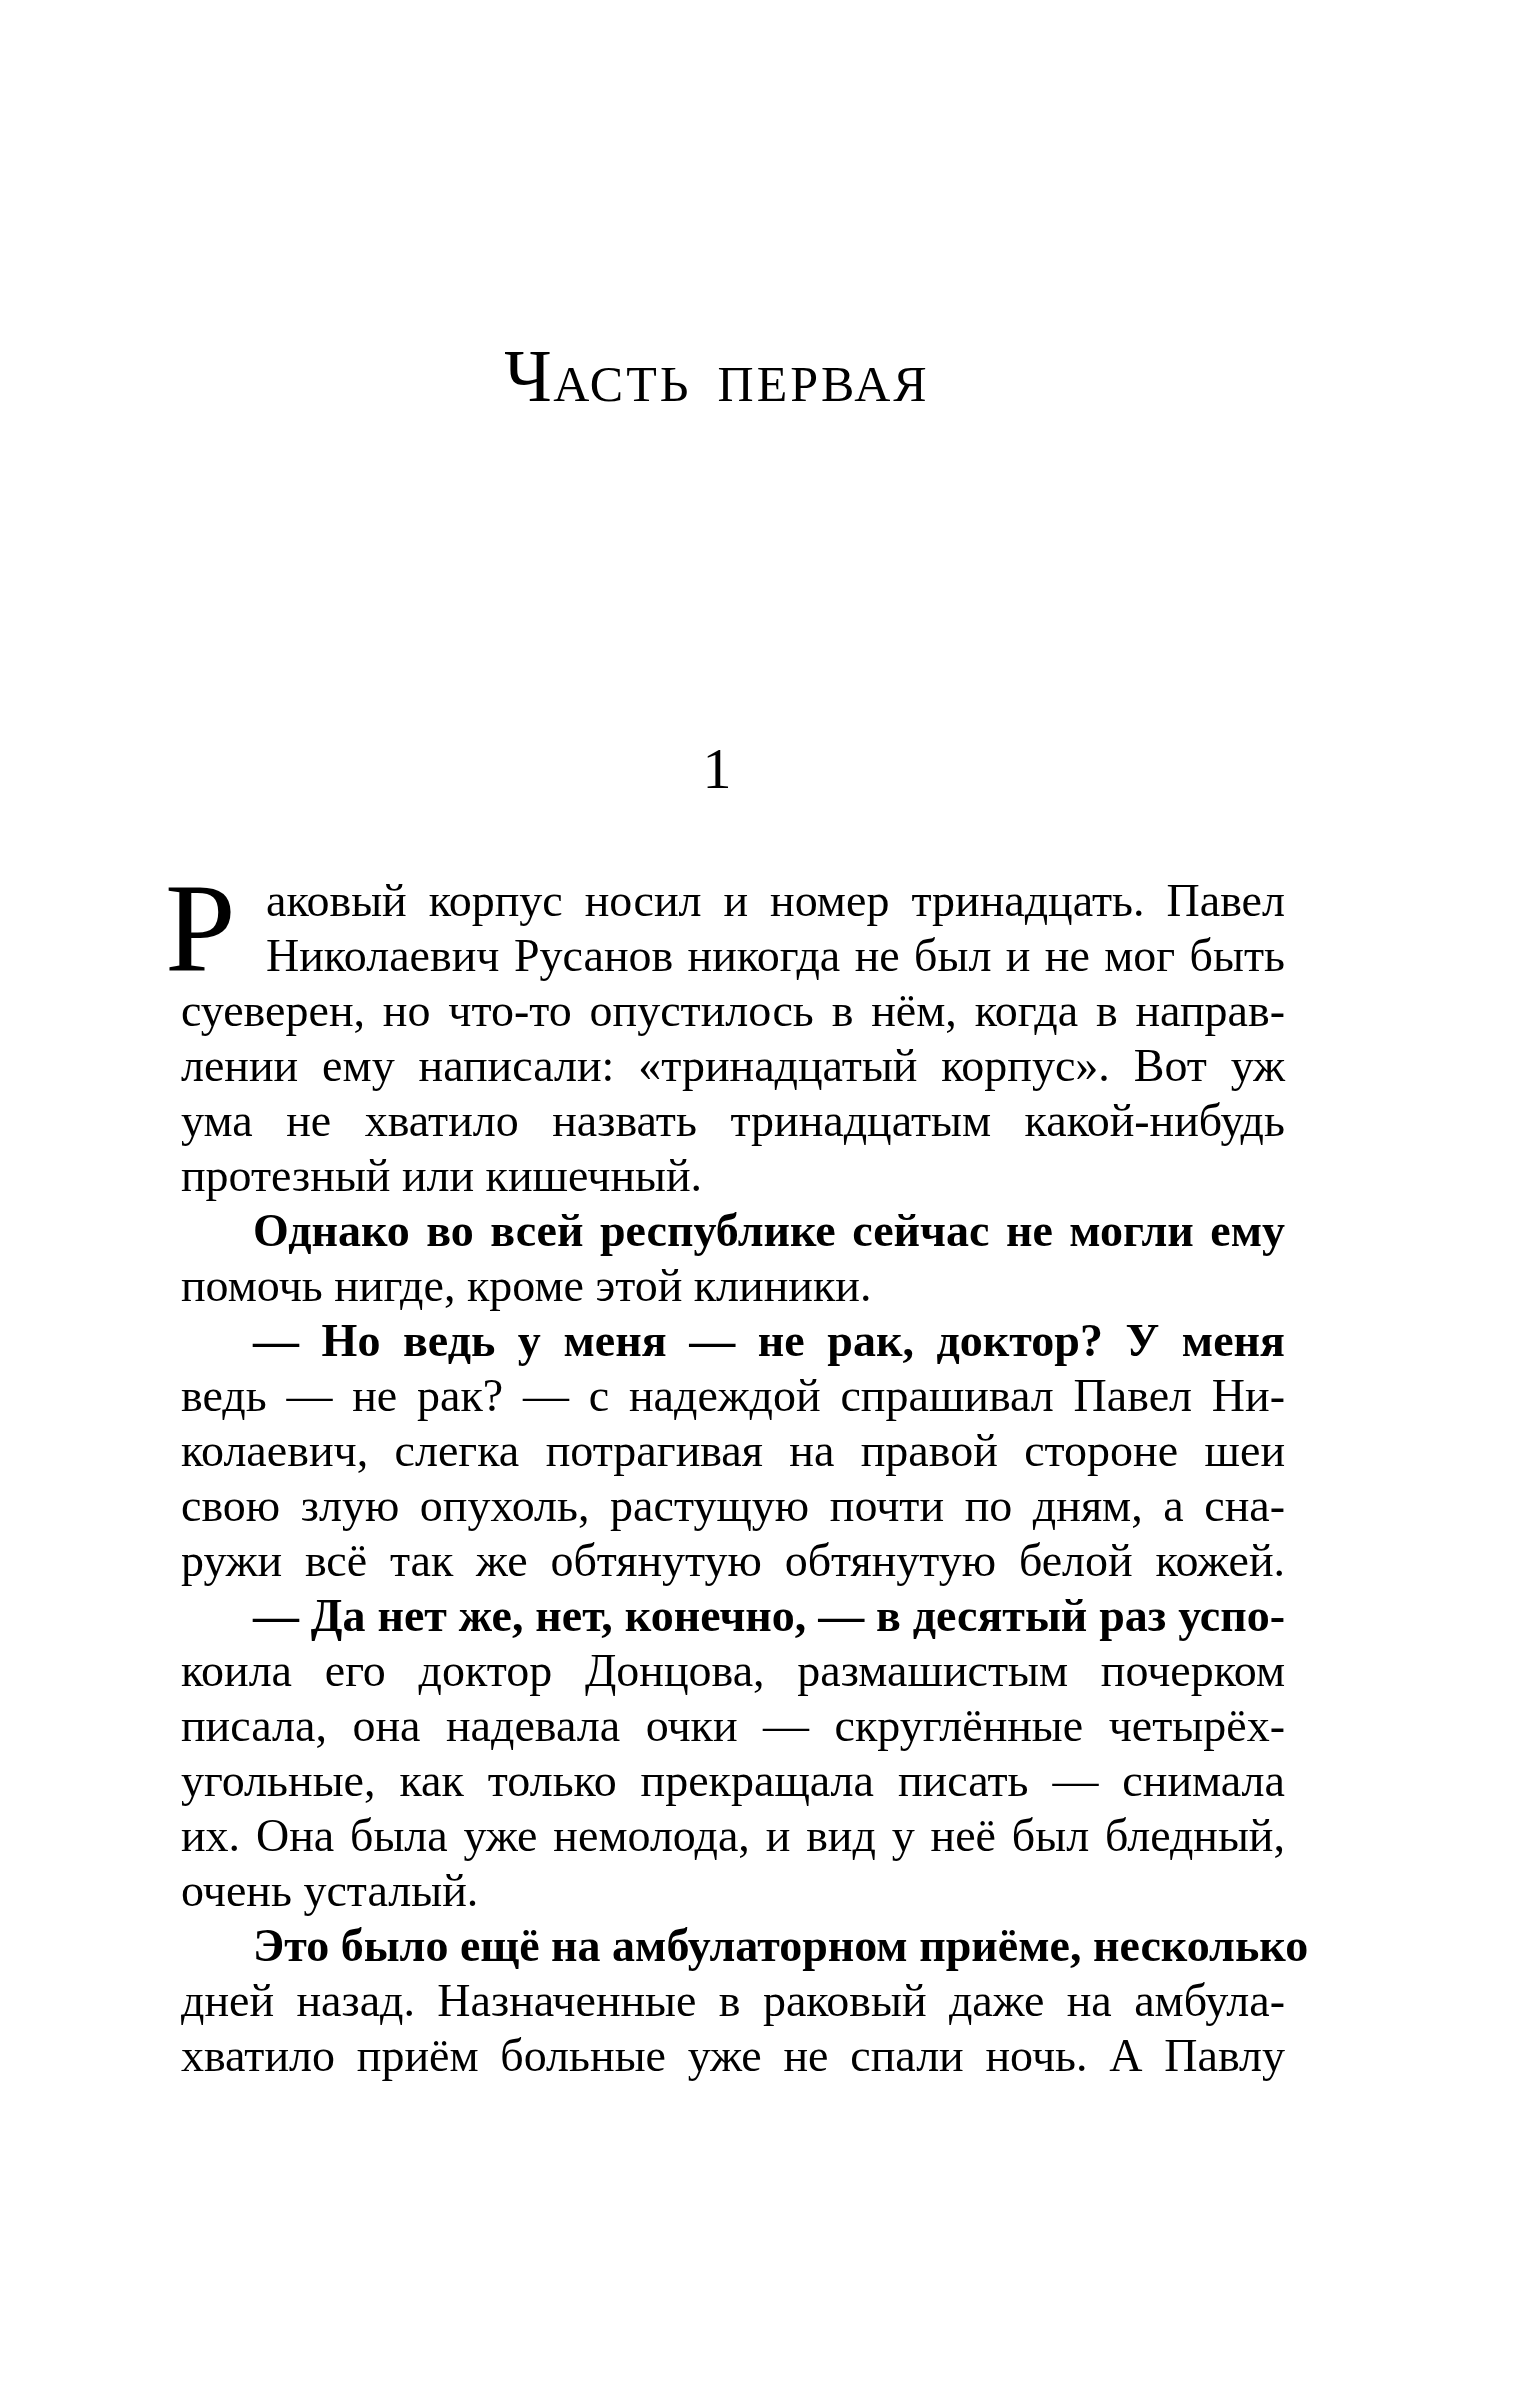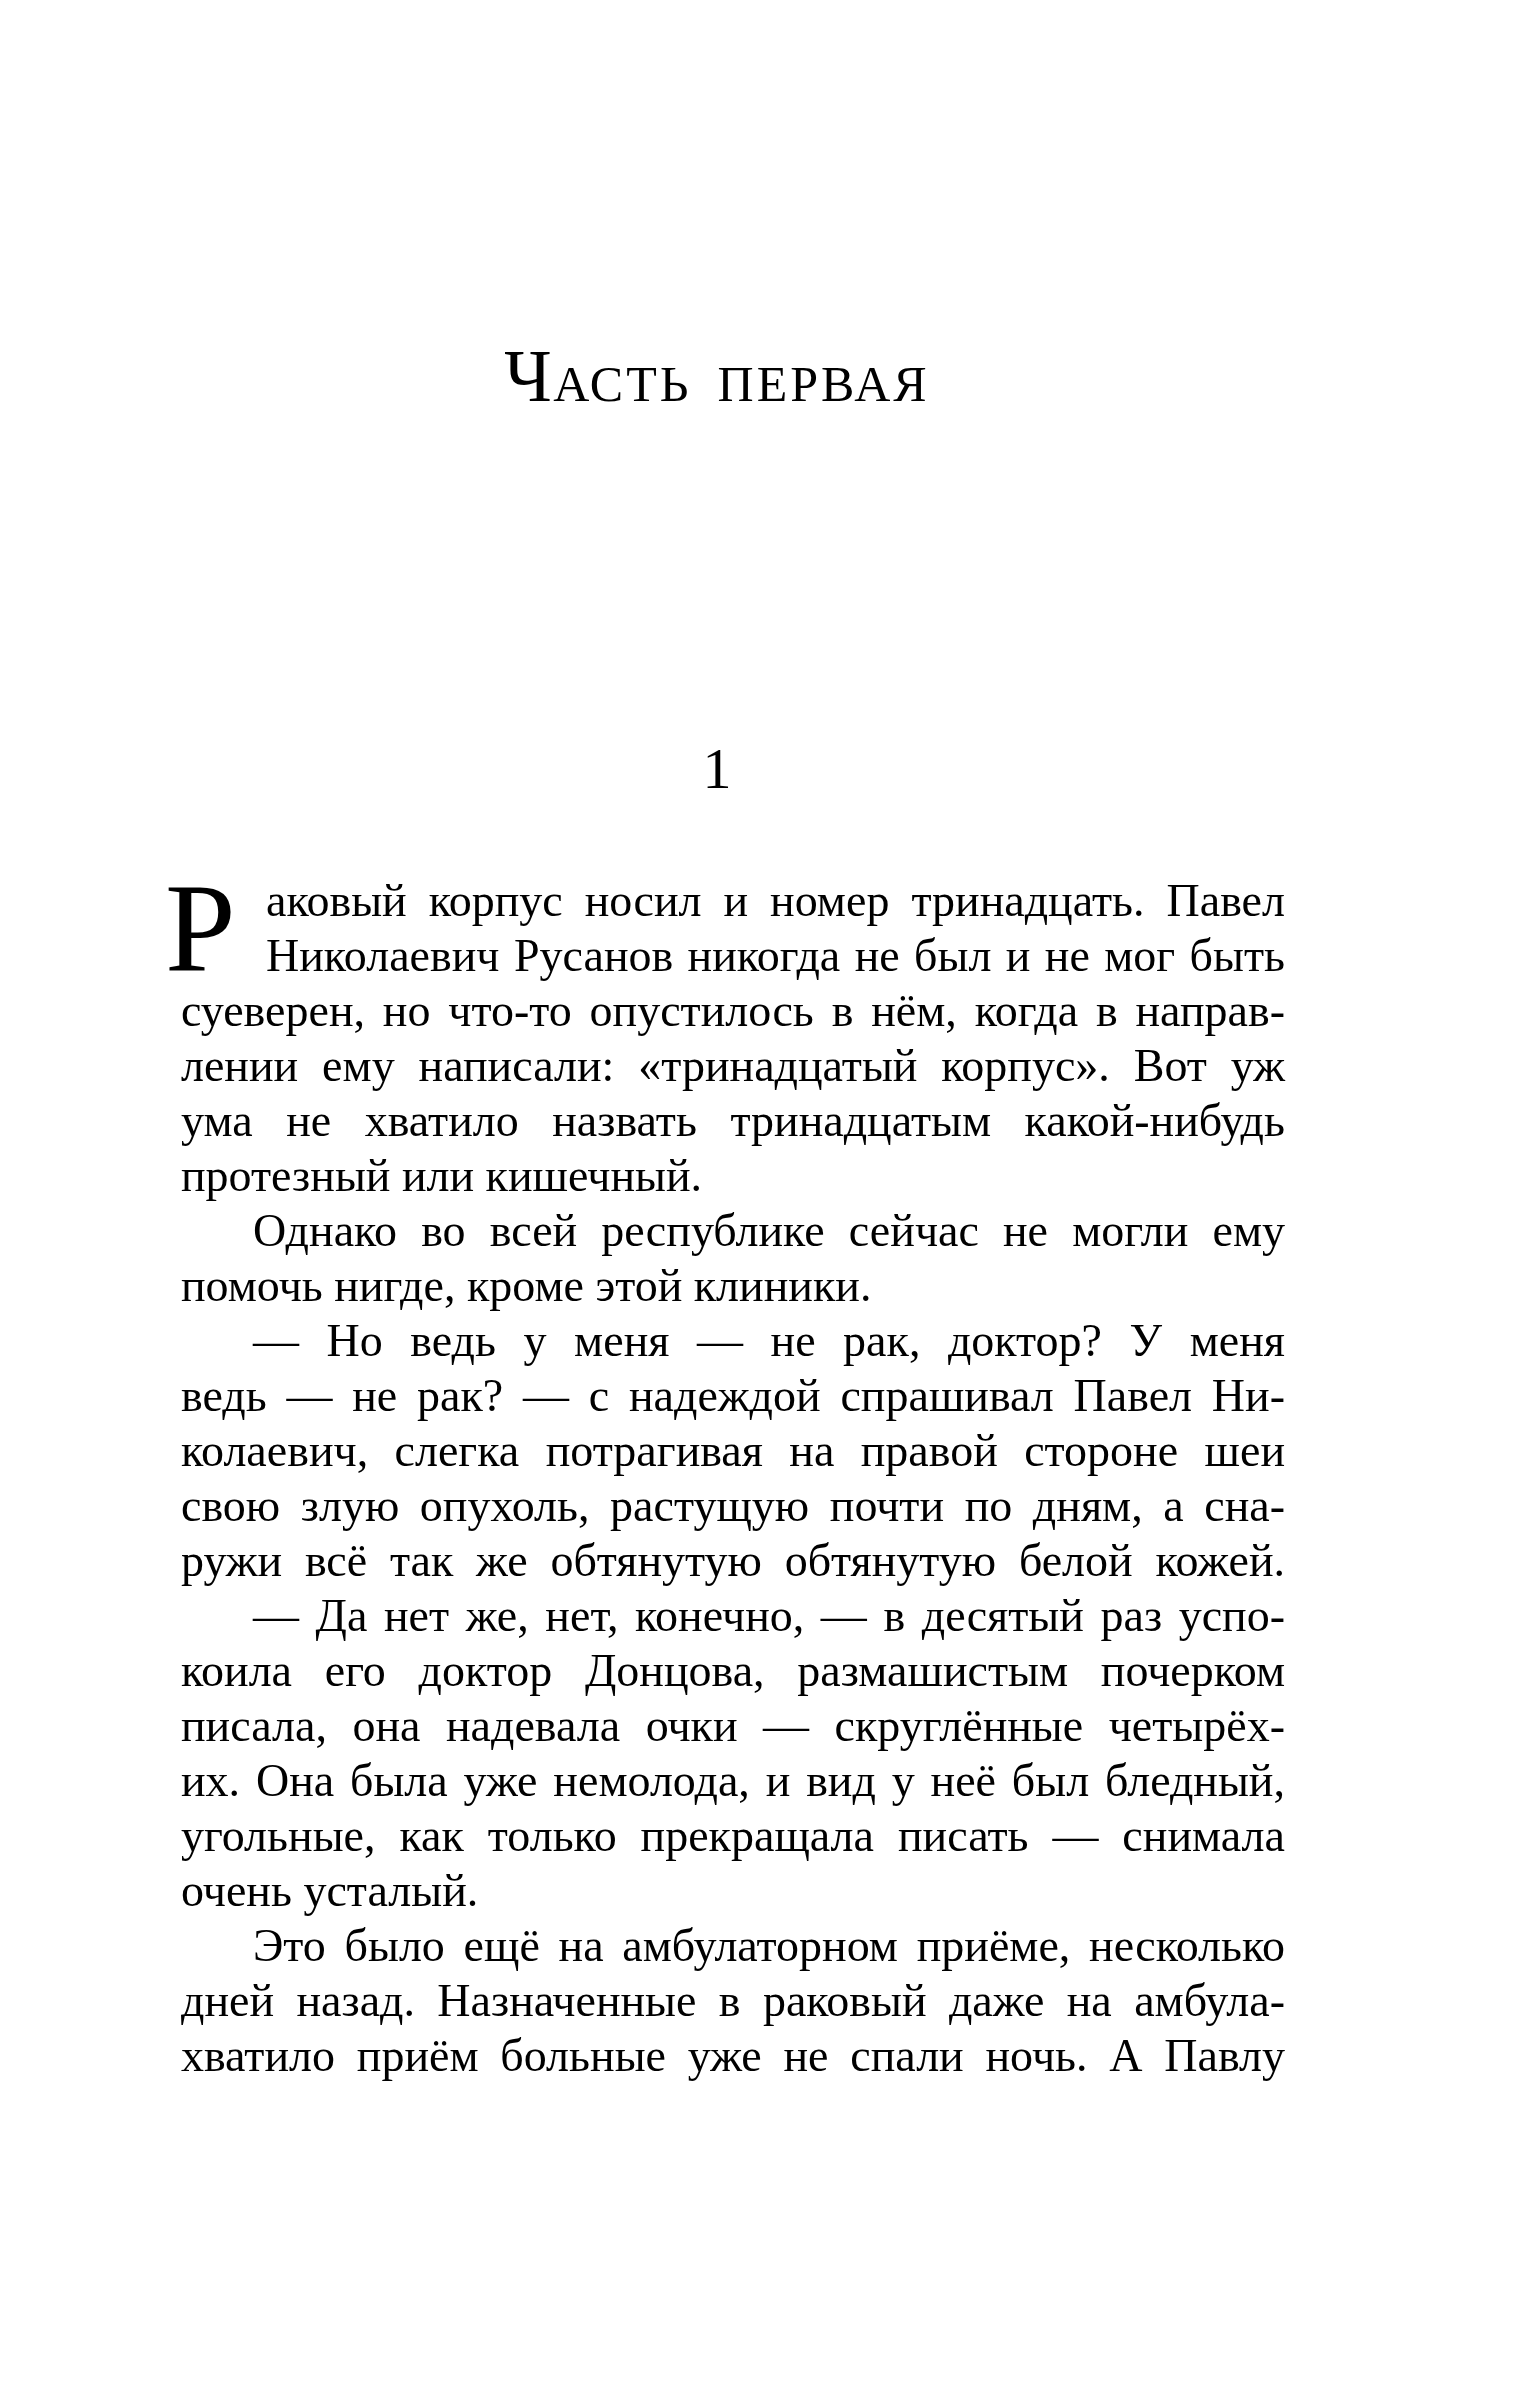--- a/index.html
+++ b/index.html
@@ -63,20 +63,21 @@
     text-align: justify;
     text-align-last: justify;
     white-space: nowrap;
   }
   .last {
     text-align: left;
     text-align-last: left;
   }
   .ind {
     text-indent: 72px;
+    font-weight: bold;
   }
   .dcl {
     margin-left: 85px;
   }
 </style>
 </head>
 <body>
 
 <div class="page">
 
@@ -98,22 +99,22 @@
     <div class="ln ind">Однако во всей республике сейчас не могли ему</div>
     <div class="ln last">помочь нигде, кроме этой клиники.</div>
     <div class="ln ind">— Но ведь у меня — не рак, доктор? У меня</div>
     <div class="ln">ведь — не рак? — с надеждой спрашивал Павел Ни-</div>
     <div class="ln">колаевич, слегка потрагивая на правой стороне шеи</div>
     <div class="ln">свою злую опухоль, растущую почти по дням, а сна-</div>
     <div class="ln">ружи всё так же обтянутую обтянутую белой кожей.</div>
     <div class="ln ind">— Да нет же, нет, конечно, — в десятый раз успо-</div>
     <div class="ln">коила его доктор Донцова, размашистым почерком</div>
     <div class="ln">писала, она надевала очки — скруглённые четырёх-</div>
+    <div class="ln">угольные, как только прекращала писать — снимала</div>
     <div class="ln">их. Она была уже немолода, и вид у неё был бледный,</div>
-    <div class="ln">угольные, как только прекращала писать — снимала</div>
     <div class="ln last">очень усталый.</div>
     <div class="ln ind">Это было ещё на амбулаторном приёме, несколько</div>
     <div class="ln">дней назад. Назначенные в раковый даже на амбула-</div>
     <div class="ln">хватило приём больные уже не спали ночь. А Павлу</div>
   </div>
 
 </div>
 
 
 </body></html>

